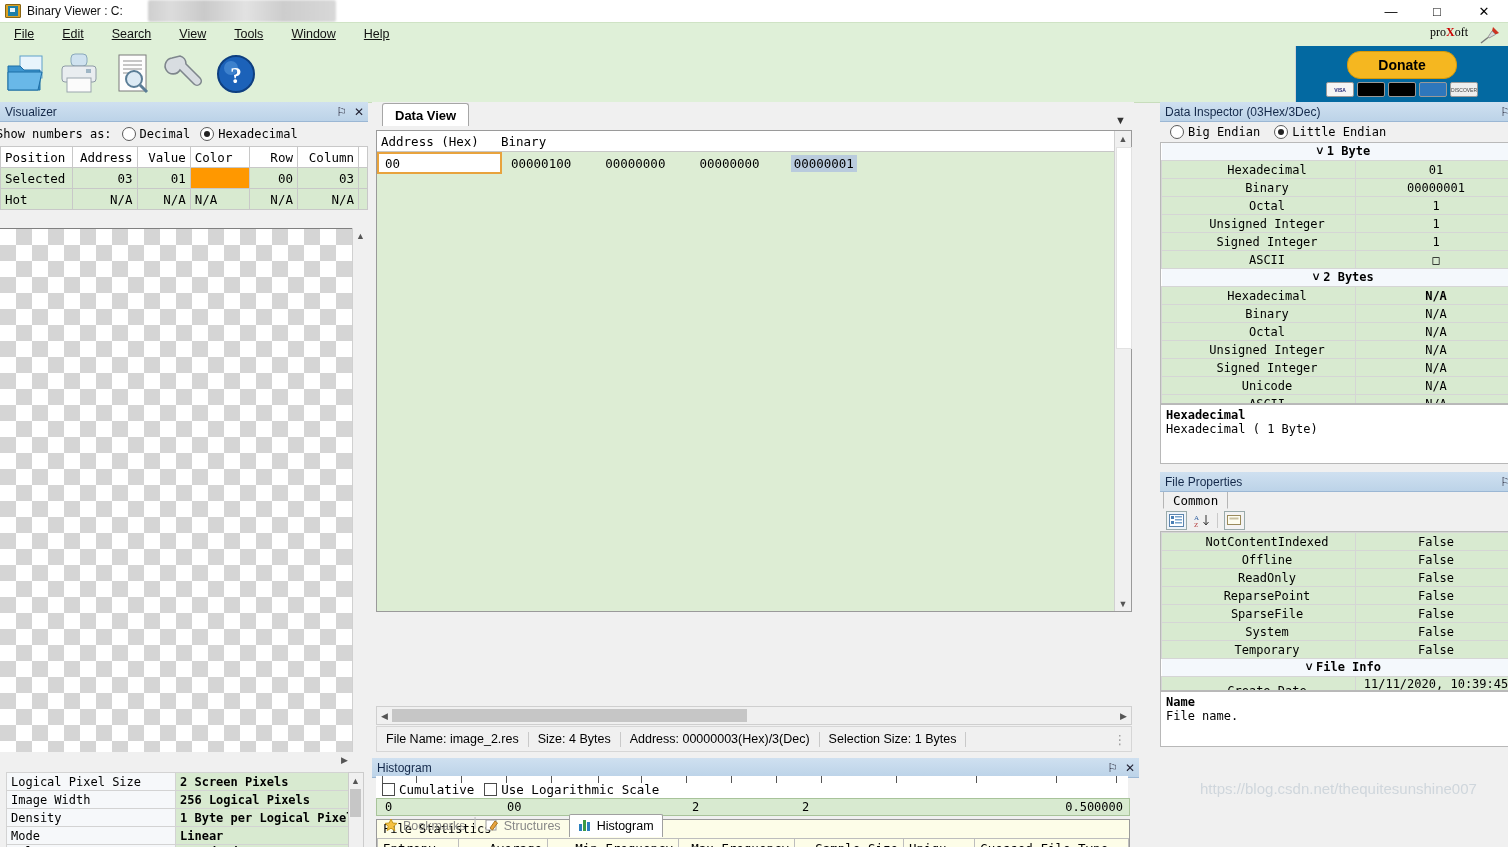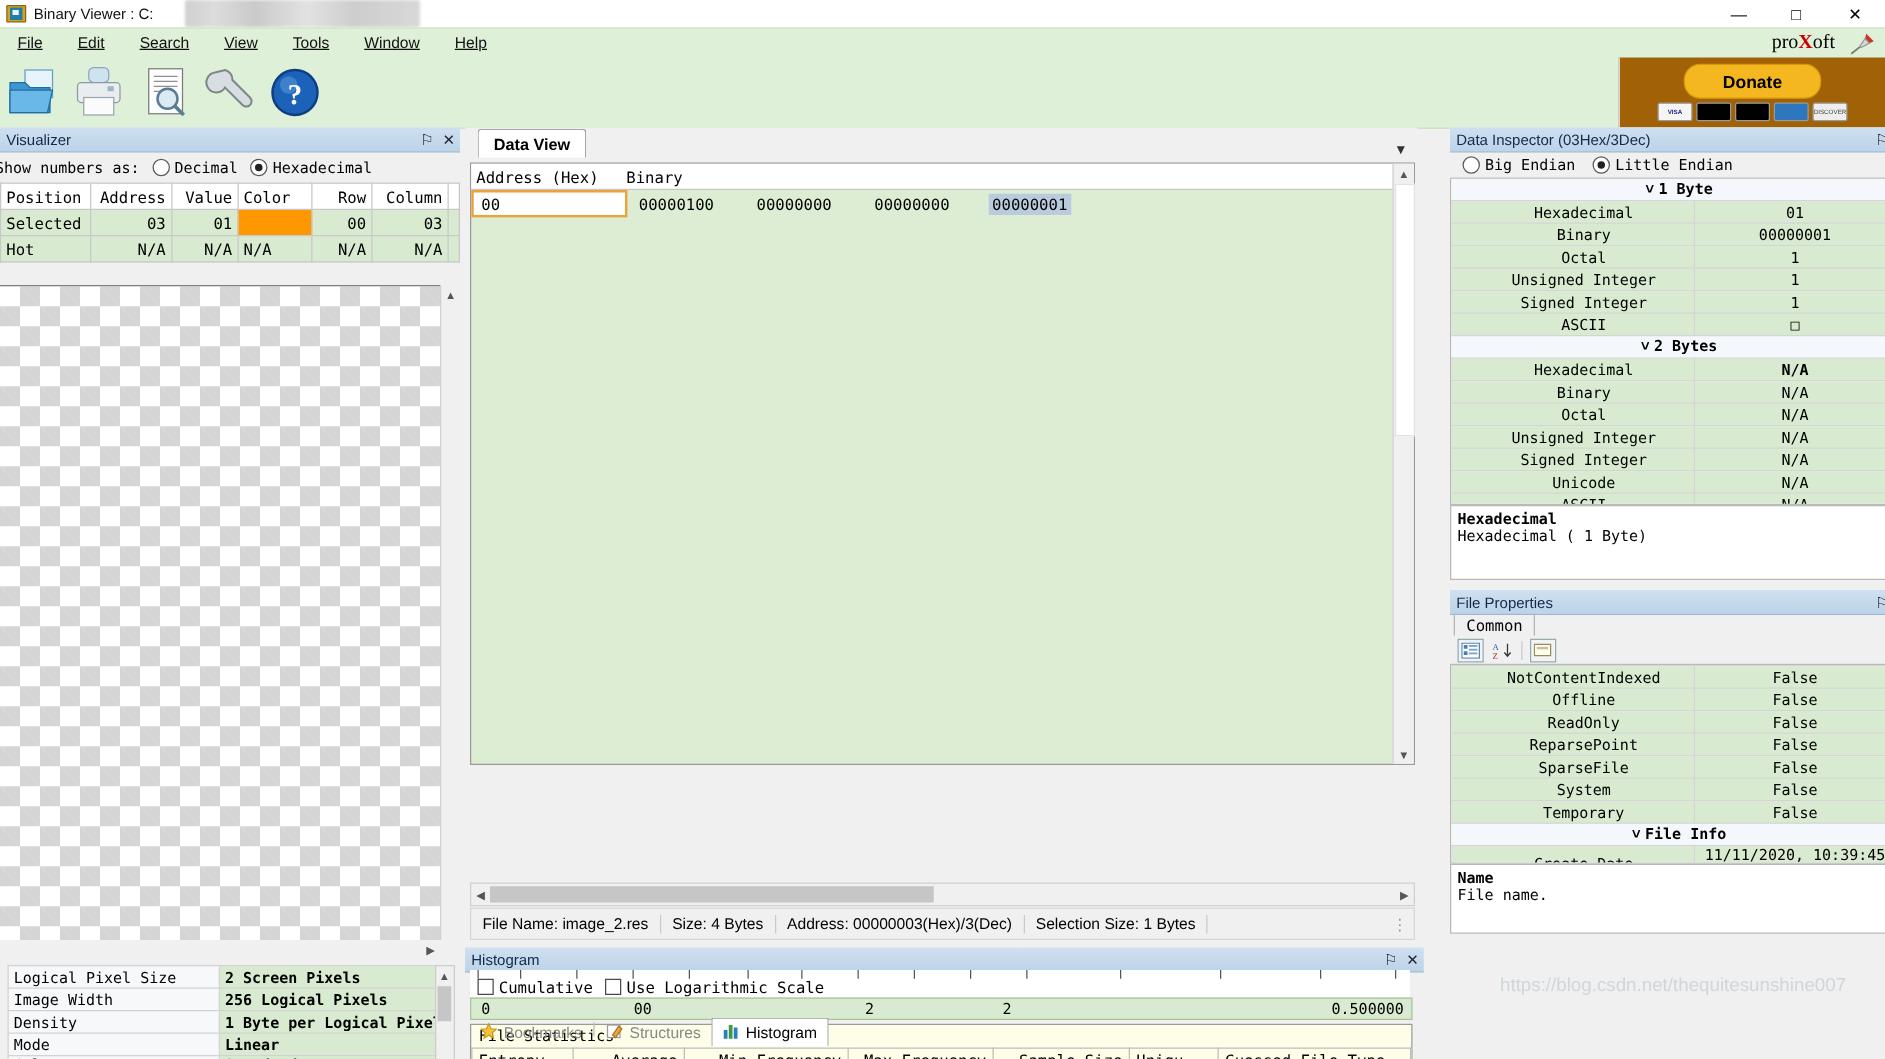--- a/index.html
+++ b/index.html
@@ -22,28 +22,28 @@
      filter:blur(1.2px);border-radius:2px;}
   #win-controls{position:absolute;right:0;top:0;height:22px;display:flex;}
   #win-controls div{width:46px;height:22px;display:flex;align-items:center;justify-content:center;font-size:13px;color:#000;}
   #win-controls div:last-child{width:48px;}
 
   
   #menubar{height:23px;background:#dff0d8;display:flex;align-items:center;position:relative;
      border-top:1px solid #cfe3c5;}
   #menubar .m{padding:0 14px;font-size:12.5px;color:#111;line-height:23px;}
   #menubar .m u{text-decoration:underline;}
-  #brand{position:absolute;right:40px;top:2px;font-family:"Liberation Serif",serif;font-size:16px;}
+  #brand{position:absolute;right:40px;top:2px;font-family:"Liberation Serif",serif;font-size:12px;}
   #brand .x{color:#cc0000;font-weight:bold;}
   #pin-icon{position:absolute;right:6px;top:2px;width:26px;height:20px;}
 
   
   #toolbar{height:56px;background:#dff0d8;position:relative;border-bottom:1px solid #c8ddbc;}
   #toolbar .tbi{position:absolute;top:4px;width:48px;height:48px;}
-  #donate-panel{position:absolute;right:0;top:0;width:212px;height:56px;background:#a16207;
+  #donate-panel{position:absolute;right:0;top:0;width:212px;height:56px;background:#0369a1;
       border-left:1px solid #d4d4d4;display:flex;flex-direction:column;align-items:center;justify-content:center;}
   #donate-btn{width:108px;height:26px;border-radius:13px;background:#f5b720;border:1px solid #d79a07;
       color:#000;font-weight:bold;font-size:14px;display:flex;align-items:center;justify-content:center;}
   #cards{display:flex;gap:3px;margin-top:3px;}
   #cards span{width:26px;height:13px;border:1px solid #999;border-radius:2px;font-size:5px;
       display:flex;align-items:center;justify-content:center;color:#fff;overflow:hidden;}
 
   
   #work{position:absolute;left:0;top:102px;width:1508px;height:745px;}
 

